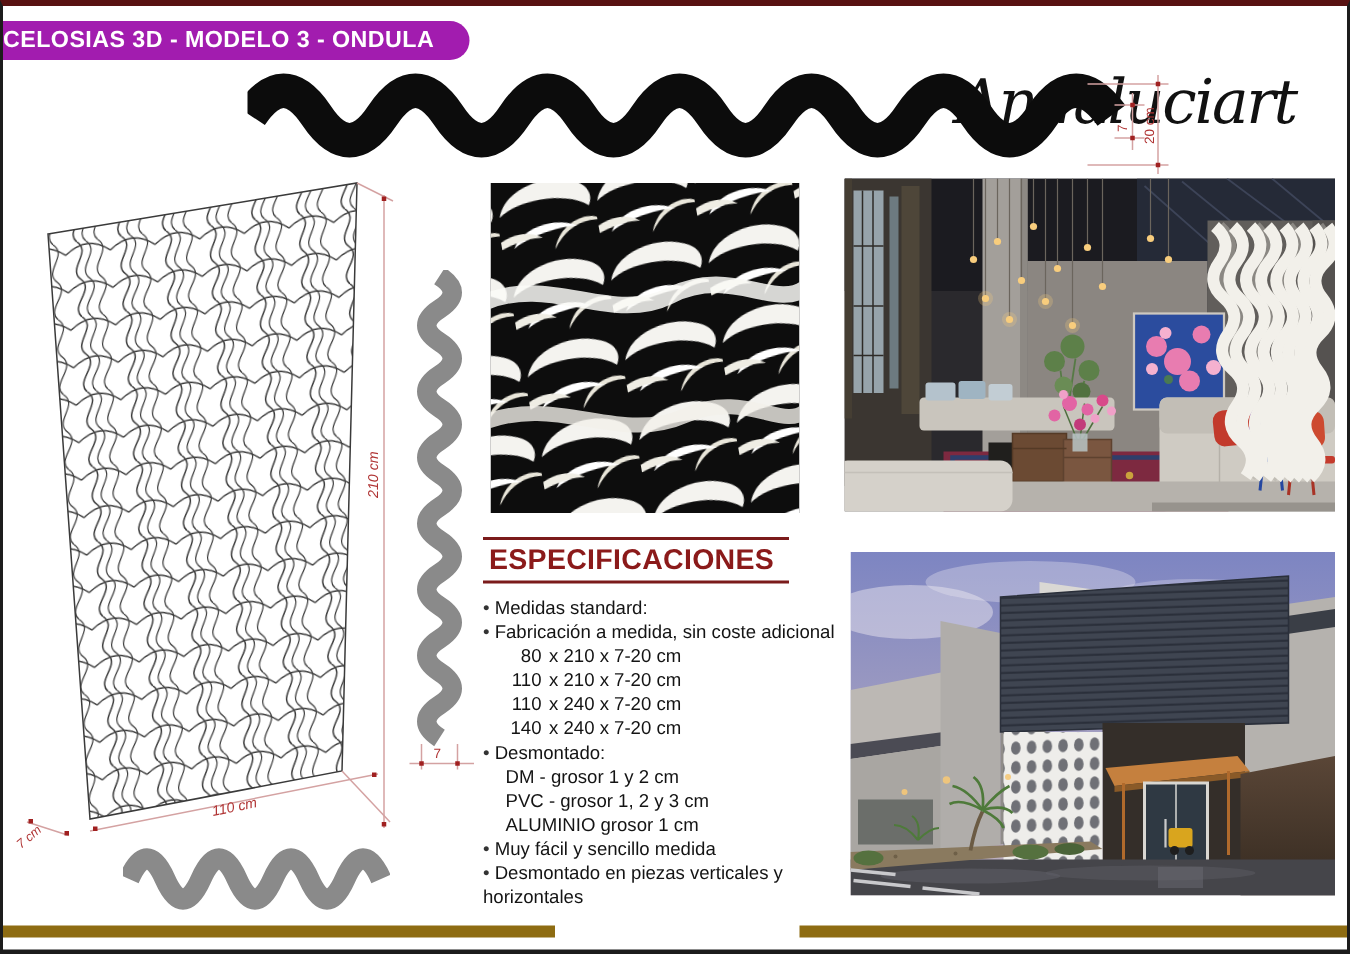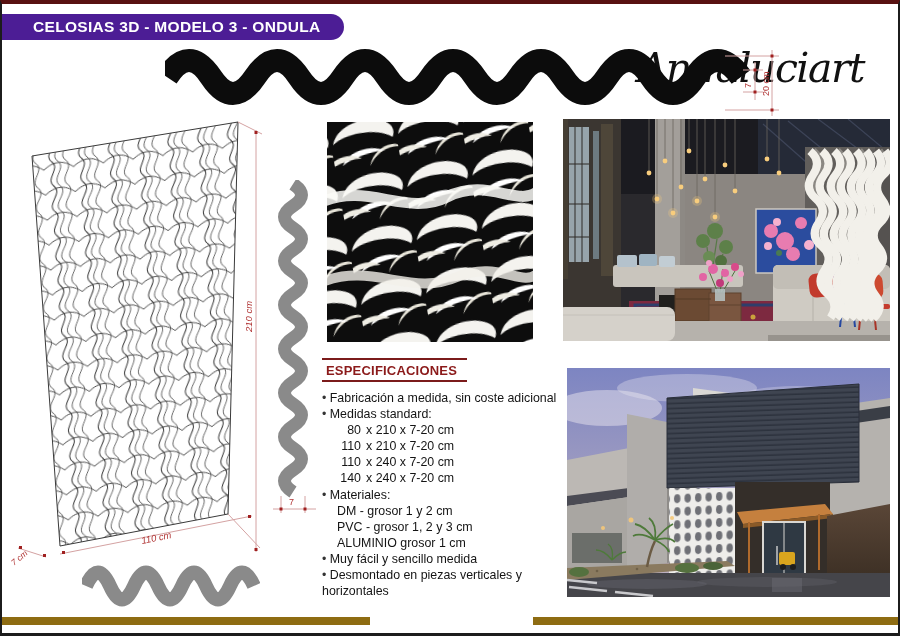--- a/index.html
+++ b/index.html
@@ -6,34 +6,34 @@
   .page{
     position:relative; width:900px; height:636px; margin:0 auto;
     background:#ffffff; box-sizing:border-box;
     border-left:2px solid #1c1c1c; border-right:2px solid #1c1c1c;
     border-bottom:3px solid #1c1c1c; border-top:4px solid #581111;
     font-family:"Liberation Sans", sans-serif; overflow:hidden;
   }
   .abs{position:absolute;}
   .header-pill{
     position:absolute; left:0; top:10px; height:26px; line-height:26px;
-    background:#4c1d95; color:#fff; font-weight:bold; font-size:15.5px;
-    letter-spacing:.3px; padding:0 24px 0 31px; border-radius:0 14px 14px 0;
+    background:#a21caf; color:#fff; font-weight:bold; font-size:15.5px;
+    letter-spacing:.3px; padding:0 24px 0 0; border-radius:0 14px 14px 0;
   }
   .logo{
     position:absolute; right:34px; top:4px; font-family:"DejaVu Serif", serif;
     font-style:italic; font-size:41px; color:#111; letter-spacing:-1.5px;margin-top:36px;
   }
   .dimtext{fill:#b03434; font-family:"Liberation Sans",sans-serif;}
   .dimline{stroke:#d4a2a2; stroke-width:1; fill:none;}
   .dimmark{fill:#a02020;}
   .specs{position:absolute; left:320px; top:354px; width:248px; color:#141414;}
   .specs-title{
     display:inline-block; border-top:2px solid #7b1b1b; border-bottom:2px solid #7b1b1b;
-    color:#8b1a1a; font-weight:bold; font-size:13px; letter-spacing:.2px;
+    color:#8b1a1a; font-weight:bold; font-size:19px; letter-spacing:.2px;
     padding:3px 10px 2px 4px; margin-bottom:8px;
   }
   .specs .li{font-size:12.4px; line-height:16.1px;}
   .specs .b::before{content:"• "; color:#333;}
   .specs .s{padding-left:13px;}
   .specs .m{padding-left:15px;}
   .num{display:inline-block; width:26px; text-align:right; margin-right:5px;}
   .footer-url{
     position:absolute; left:0; right:0; top:603px; text-align:center;
     font-family:"Liberation Serif", serif; font-size:18px; color:#151515;margin-top:44px;
@@ -385,27 +385,27 @@
       <ellipse cx="146" cy="198" rx="10" ry="4" fill="#4a6338"></ellipse>
       <path d="M45,192 q-8,-10 -16,-10 M45,192 q2,-12 -4,-16 M45,192 q8,-8 14,-8" stroke="#4e7a3a" stroke-width="1.4" fill="none"></path>
     </g>
     <circle cx="64" cy="152" r="2.5" fill="#f5c878" opacity=".9"></circle>
     <circle cx="36" cy="160" r="2" fill="#f5c878" opacity=".9"></circle>
     <circle cx="105" cy="150" r="2" fill="#f5c878" opacity=".9"></circle>
   </svg>
 
   <div class="specs">
     <div class="specs-title">ESPECIFICACIONES</div>
+    <div class="li b">Medidas standard:</div>
     <div class="li b">Fabricación a medida, sin coste adicional</div>
-    <div class="li b">Medidas standard:</div>
     <div class="li s"><span class="num">80</span><span>x 210 x 7-20 cm</span></div>
     <div class="li s"><span class="num">110</span><span>x 210 x 7-20 cm</span></div>
     <div class="li s"><span class="num">110</span><span>x 240 x 7-20 cm</span></div>
     <div class="li s"><span class="num">140</span><span>x 240 x 7-20 cm</span></div>
-    <div class="li b">Materiales:</div>
+    <div class="li b">Desmontado:</div>
     <div class="li m">DM - grosor 1 y 2 cm</div>
     <div class="li m">PVC - grosor 1, 2 y 3 cm</div>
     <div class="li m">ALUMINIO grosor 1 cm</div>
     <div class="li b">Muy fácil y sencillo medida</div>
     <div class="li b">Desmontado en piezas verticales y horizontales</div>
   </div>
 
   <svg class="abs" style="left:80px; top:560px;" width="178" height="44" viewBox="0 0 178 44">
     <path d="M4,22 Q16,-5 28,22 T52,22 T76,22 T100,22 T124,22 T148,22 T172,22" fill="none" stroke="#8a8a8a" stroke-width="14"></path>
   </svg>

